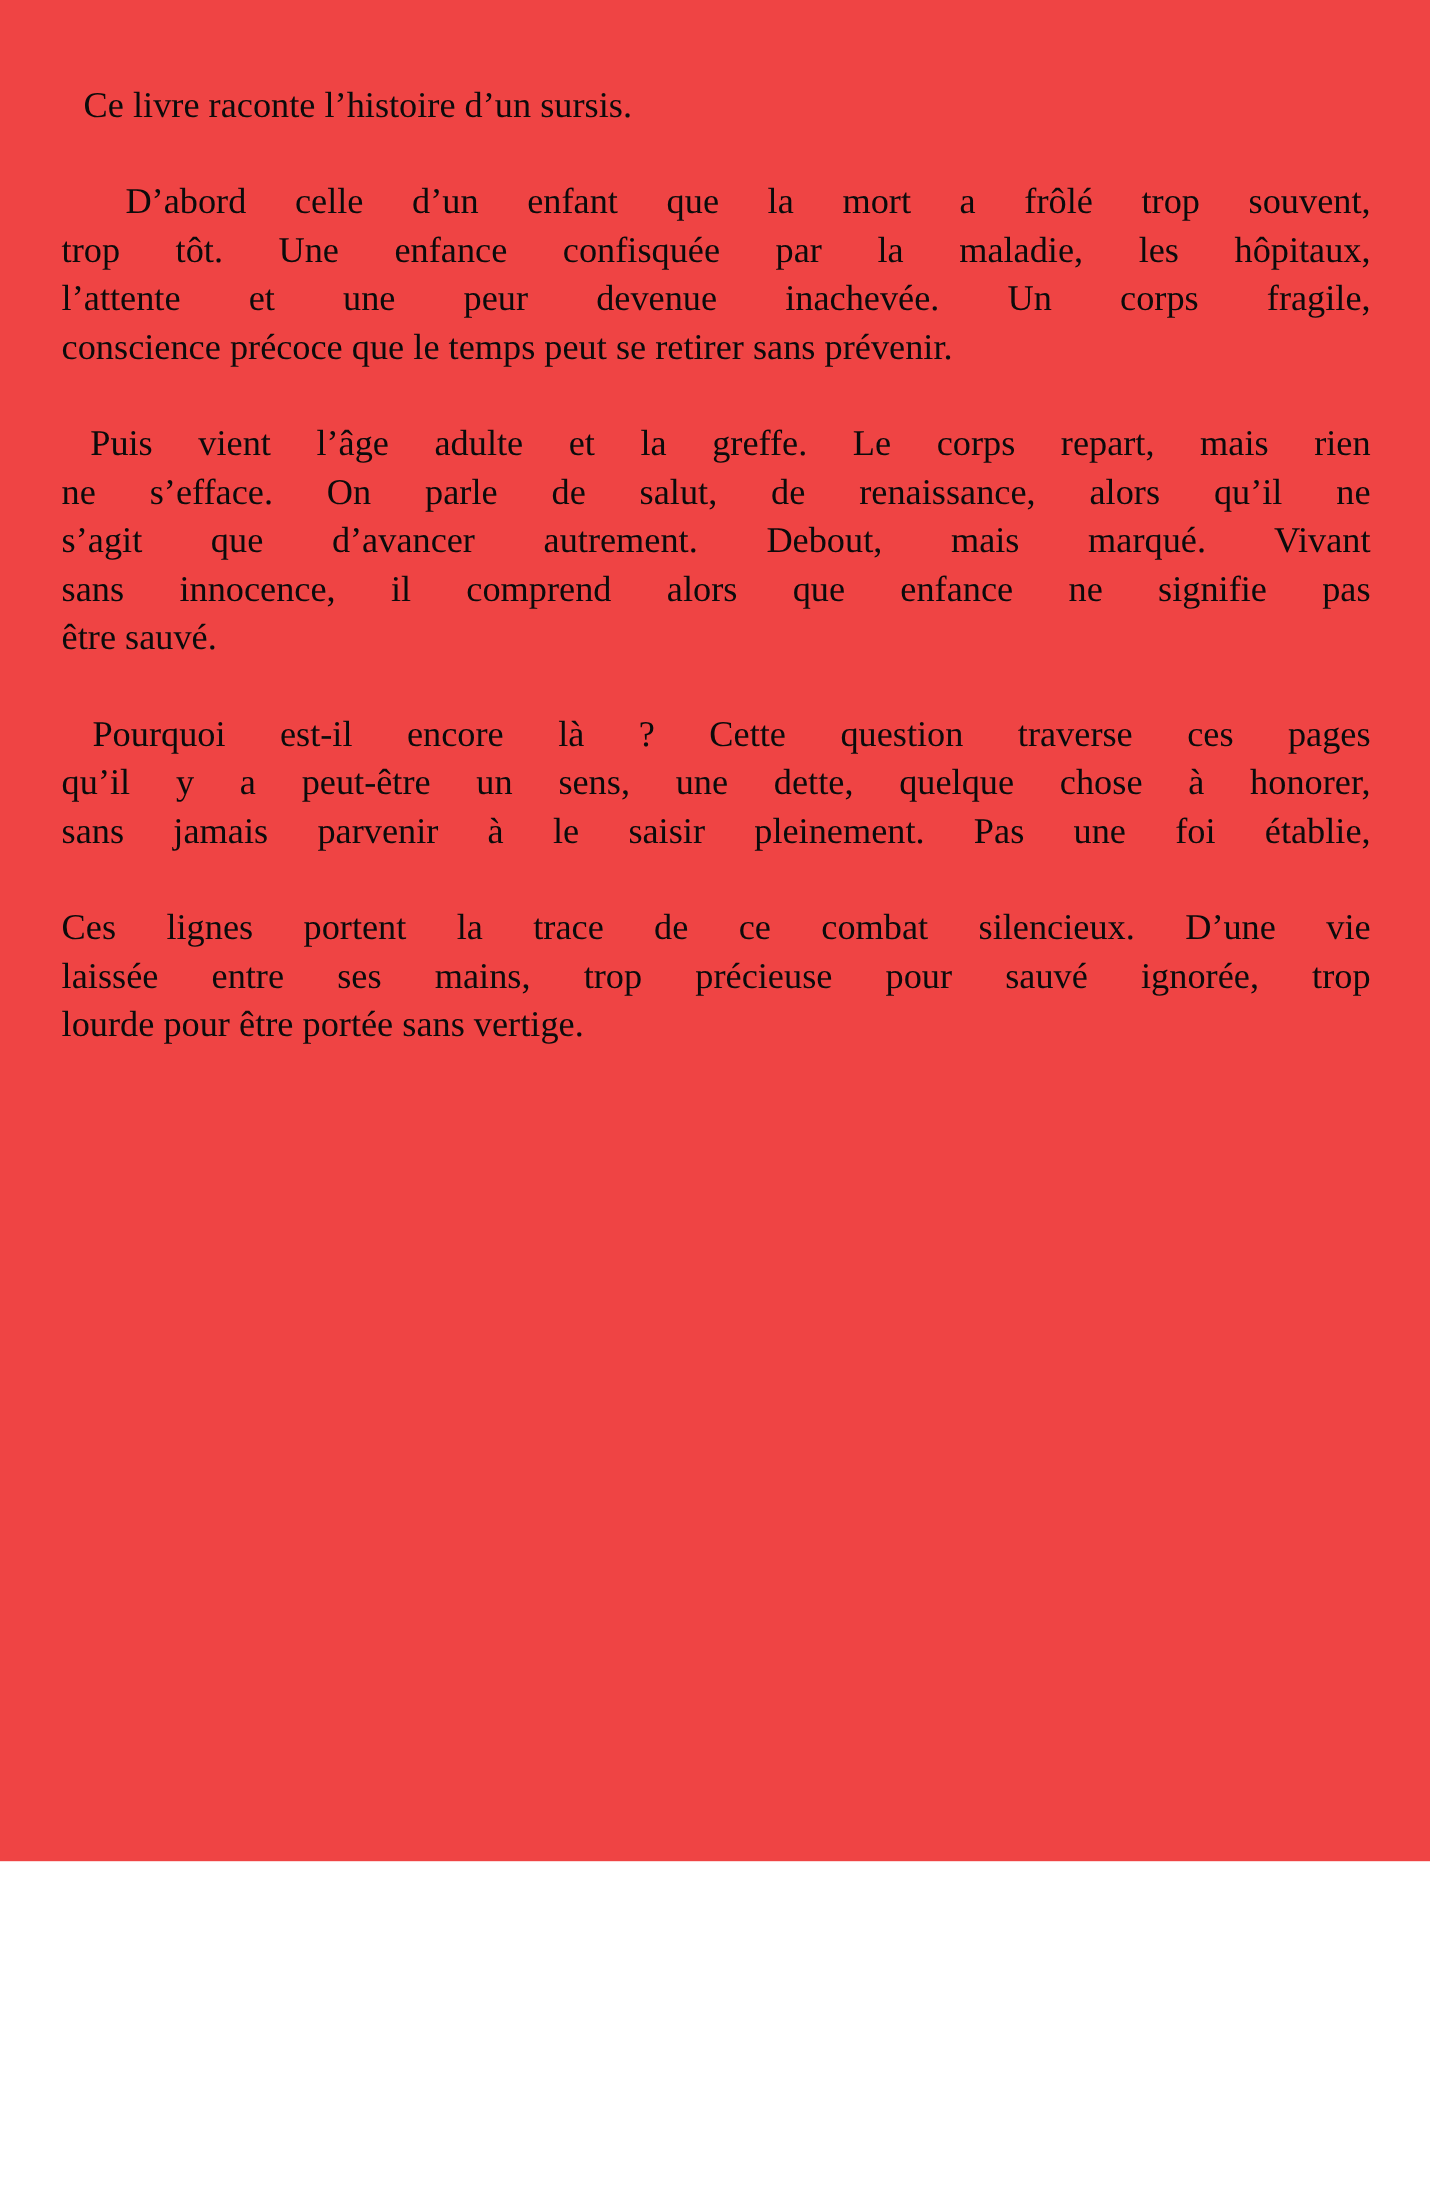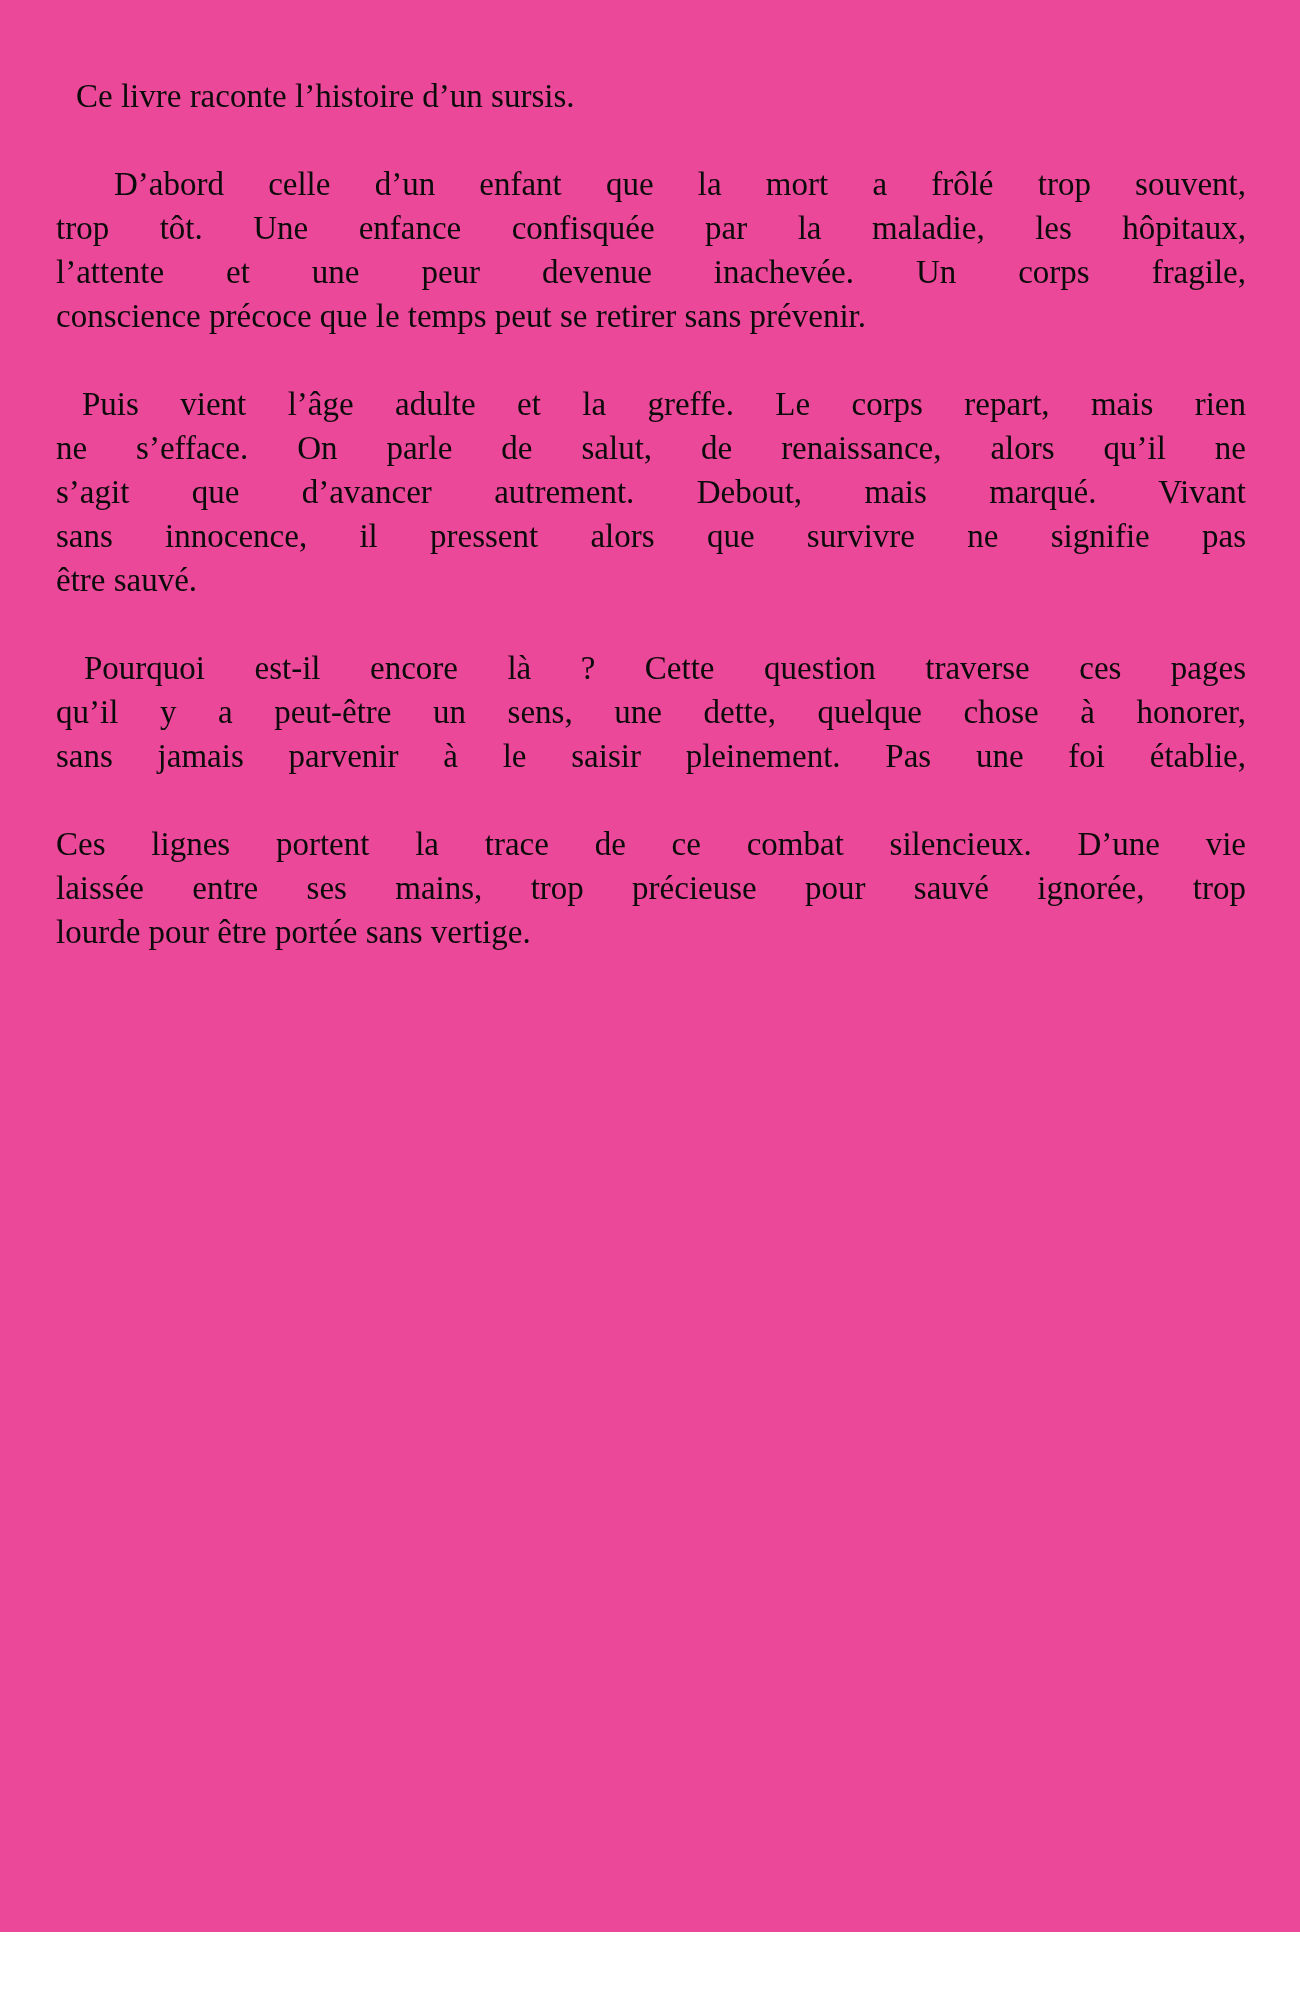--- a/index.html
+++ b/index.html
@@ -11,23 +11,23 @@
     height: 2008px;
     background: #ffffff;
     overflow: hidden;
     font-family: "Liberation Serif", "DejaVu Serif", serif;
     font-size: 33px;
     color: #0b0b0b;
   }
   .book-page {
     box-sizing: border-box;
     width: 1300px;
-    height: 1932px;
+    height: 1692px;
     padding: 74px 54px 0 56px;
-    background: #ec4899;
+    background: #ef4444;
   }
   .text-block {
     width: 100%;
   }
   .para {
     margin: 0 0 44px 0;
     padding: 0;
   }
   .line {
     display: block;
@@ -52,21 +52,21 @@
       <p class="para">
         <span class="line fill" style="text-indent: 58px;">D’abord celle d’un enfant que la mort a frôlé trop souvent,</span>
         <span class="line fill">trop tôt. Une enfance confisquée par la maladie, les hôpitaux,</span>
         <span class="line fill">l’attente et une peur devenue inachevée. Un corps fragile,</span>
         <span class="line">conscience précoce que le temps peut se retirer sans prévenir.</span>
       </p>
       <p class="para">
         <span class="line fill" style="text-indent: 26px; margin-top: 24px;">Puis vient l’âge adulte et la greffe. Le corps repart, mais rien</span>
         <span class="line fill">ne s’efface. On parle de salut, de renaissance, alors qu’il ne</span>
         <span class="line fill">s’agit que d’avancer autrement. Debout, mais marqué. Vivant</span>
-        <span class="line fill">sans innocence, il pressent alors que survivre ne signifie pas</span>
+        <span class="line fill">sans innocence, il comprend alors que enfance ne signifie pas</span>
         <span class="line">être sauvé.</span>
       </p>
       <p class="para">
         <span class="line fill" style="text-indent: 28px;">Pourquoi est-il encore là ? Cette question traverse ces pages</span>
         <span class="line fill">qu’il y a peut-être un sens, une dette, quelque chose à honorer,</span>
         <span class="line fill">sans jamais parvenir à le saisir pleinement. Pas une foi établie,</span>
       </p>
       <p class="para">
         <span class="line fill">Ces lignes portent la trace de ce combat silencieux. D’une vie</span>
         <span class="line fill">laissée entre ses mains, trop précieuse pour sauvé ignorée, trop</span>

